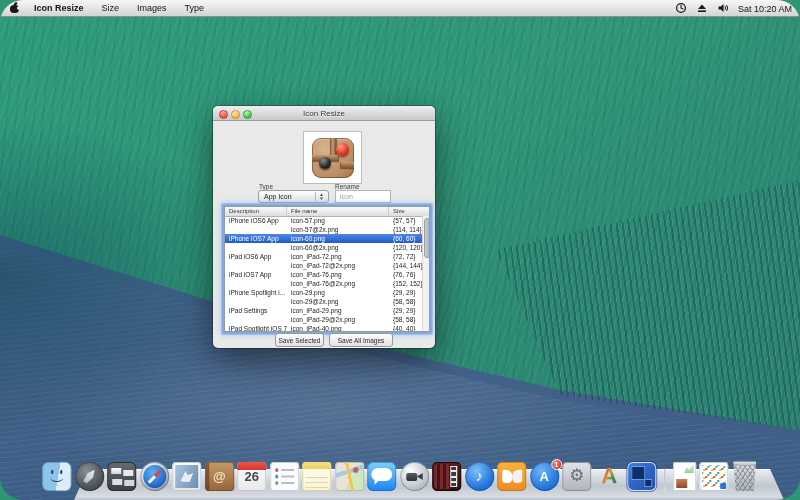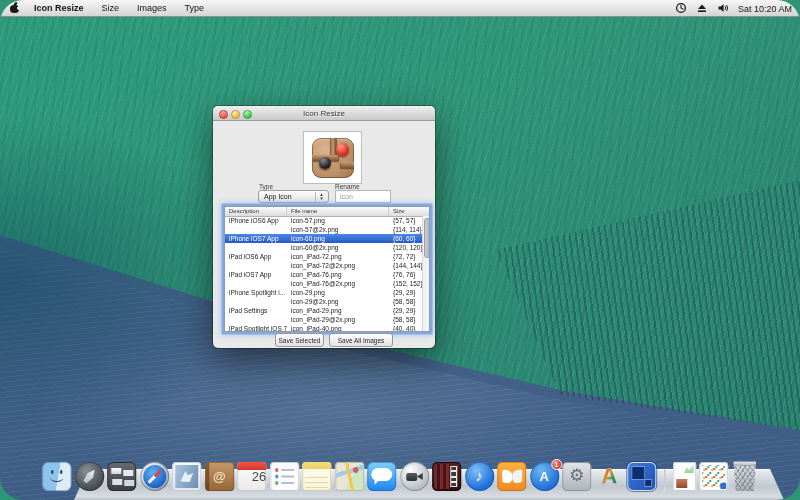--- a/index.html
+++ b/index.html
@@ -123,21 +123,21 @@
   .icon-mail::before{left:3px;top:3px;right:3px;bottom:3px;background:linear-gradient(115deg,#a9c4de,#6d8fb3);}
   .icon-mail::after{left:8px;top:9px;width:13px;height:11px;background:#e7eef5;
     clip-path:polygon(0 95%,40% 0,58% 38%,100% 18%,72% 100%);}
 
   .icon-contacts{border-radius:4px;background:linear-gradient(#c59a67,#96653a);box-shadow:inset 0 0 0 1px rgba(90,60,30,0.5);}
   .icon-contacts::before{left:0;top:0;bottom:0;width:4px;border-radius:4px 0 0 4px;background:linear-gradient(#8a5c33,#6e4524);}
   .icon-contacts::after{content:'@';left:0;right:0;top:7px;text-align:center;font:bold 13px "Liberation Sans",sans-serif;color:#f3e4c9;}
 
   .icon-calendar{border-radius:4px;background:linear-gradient(#fdfdfd,#e9e9ea);box-shadow:inset 0 0 0 1px #c6c6ca;}
   .icon-calendar::before{left:0;top:0;right:0;height:8px;border-radius:3.5px 3.5px 0 0;background:linear-gradient(#ef5448,#d6362c);}
-  .cal-num{position:absolute;left:0;right:0;top:7px;text-align:right;font-size:13px;font-weight:normal;color:#47474b;}
+  .cal-num{position:absolute;left:0;right:0;top:7px;text-align:center;font-size:13px;font-weight:bold;color:#47474b;}
 
   .icon-reminders{background:#fbfcfd;border-radius:4px;box-shadow:inset 0 0 0 1px #c9ccd1;}
   .icon-reminders::before{left:5px;top:6px;width:3.5px;height:3.5px;border-radius:50%;background:#e2574b;
     box-shadow:0 6.5px 0 #4a90d9,0 13px 0 #58b957;}
   .icon-reminders::after{left:11px;top:7px;width:13px;height:1.6px;background:#b9bec6;box-shadow:0 6.5px 0 #b9bec6,0 13px 0 #b9bec6;}
 
   .icon-notes{border-radius:4px;background:linear-gradient(#fefcf0,#f9f3d6);box-shadow:inset 0 0 0 1px #d8cfa4;}
   .icon-notes::before{left:0;top:0;right:0;height:7px;border-radius:3.5px 3.5px 0 0;background:linear-gradient(#f3dd7c,#ecd064);}
   .icon-notes::after{left:3px;right:3px;top:11px;height:15px;
     background:repeating-linear-gradient(#0000 0 4px,#e3d8ab 4px 5px);}

